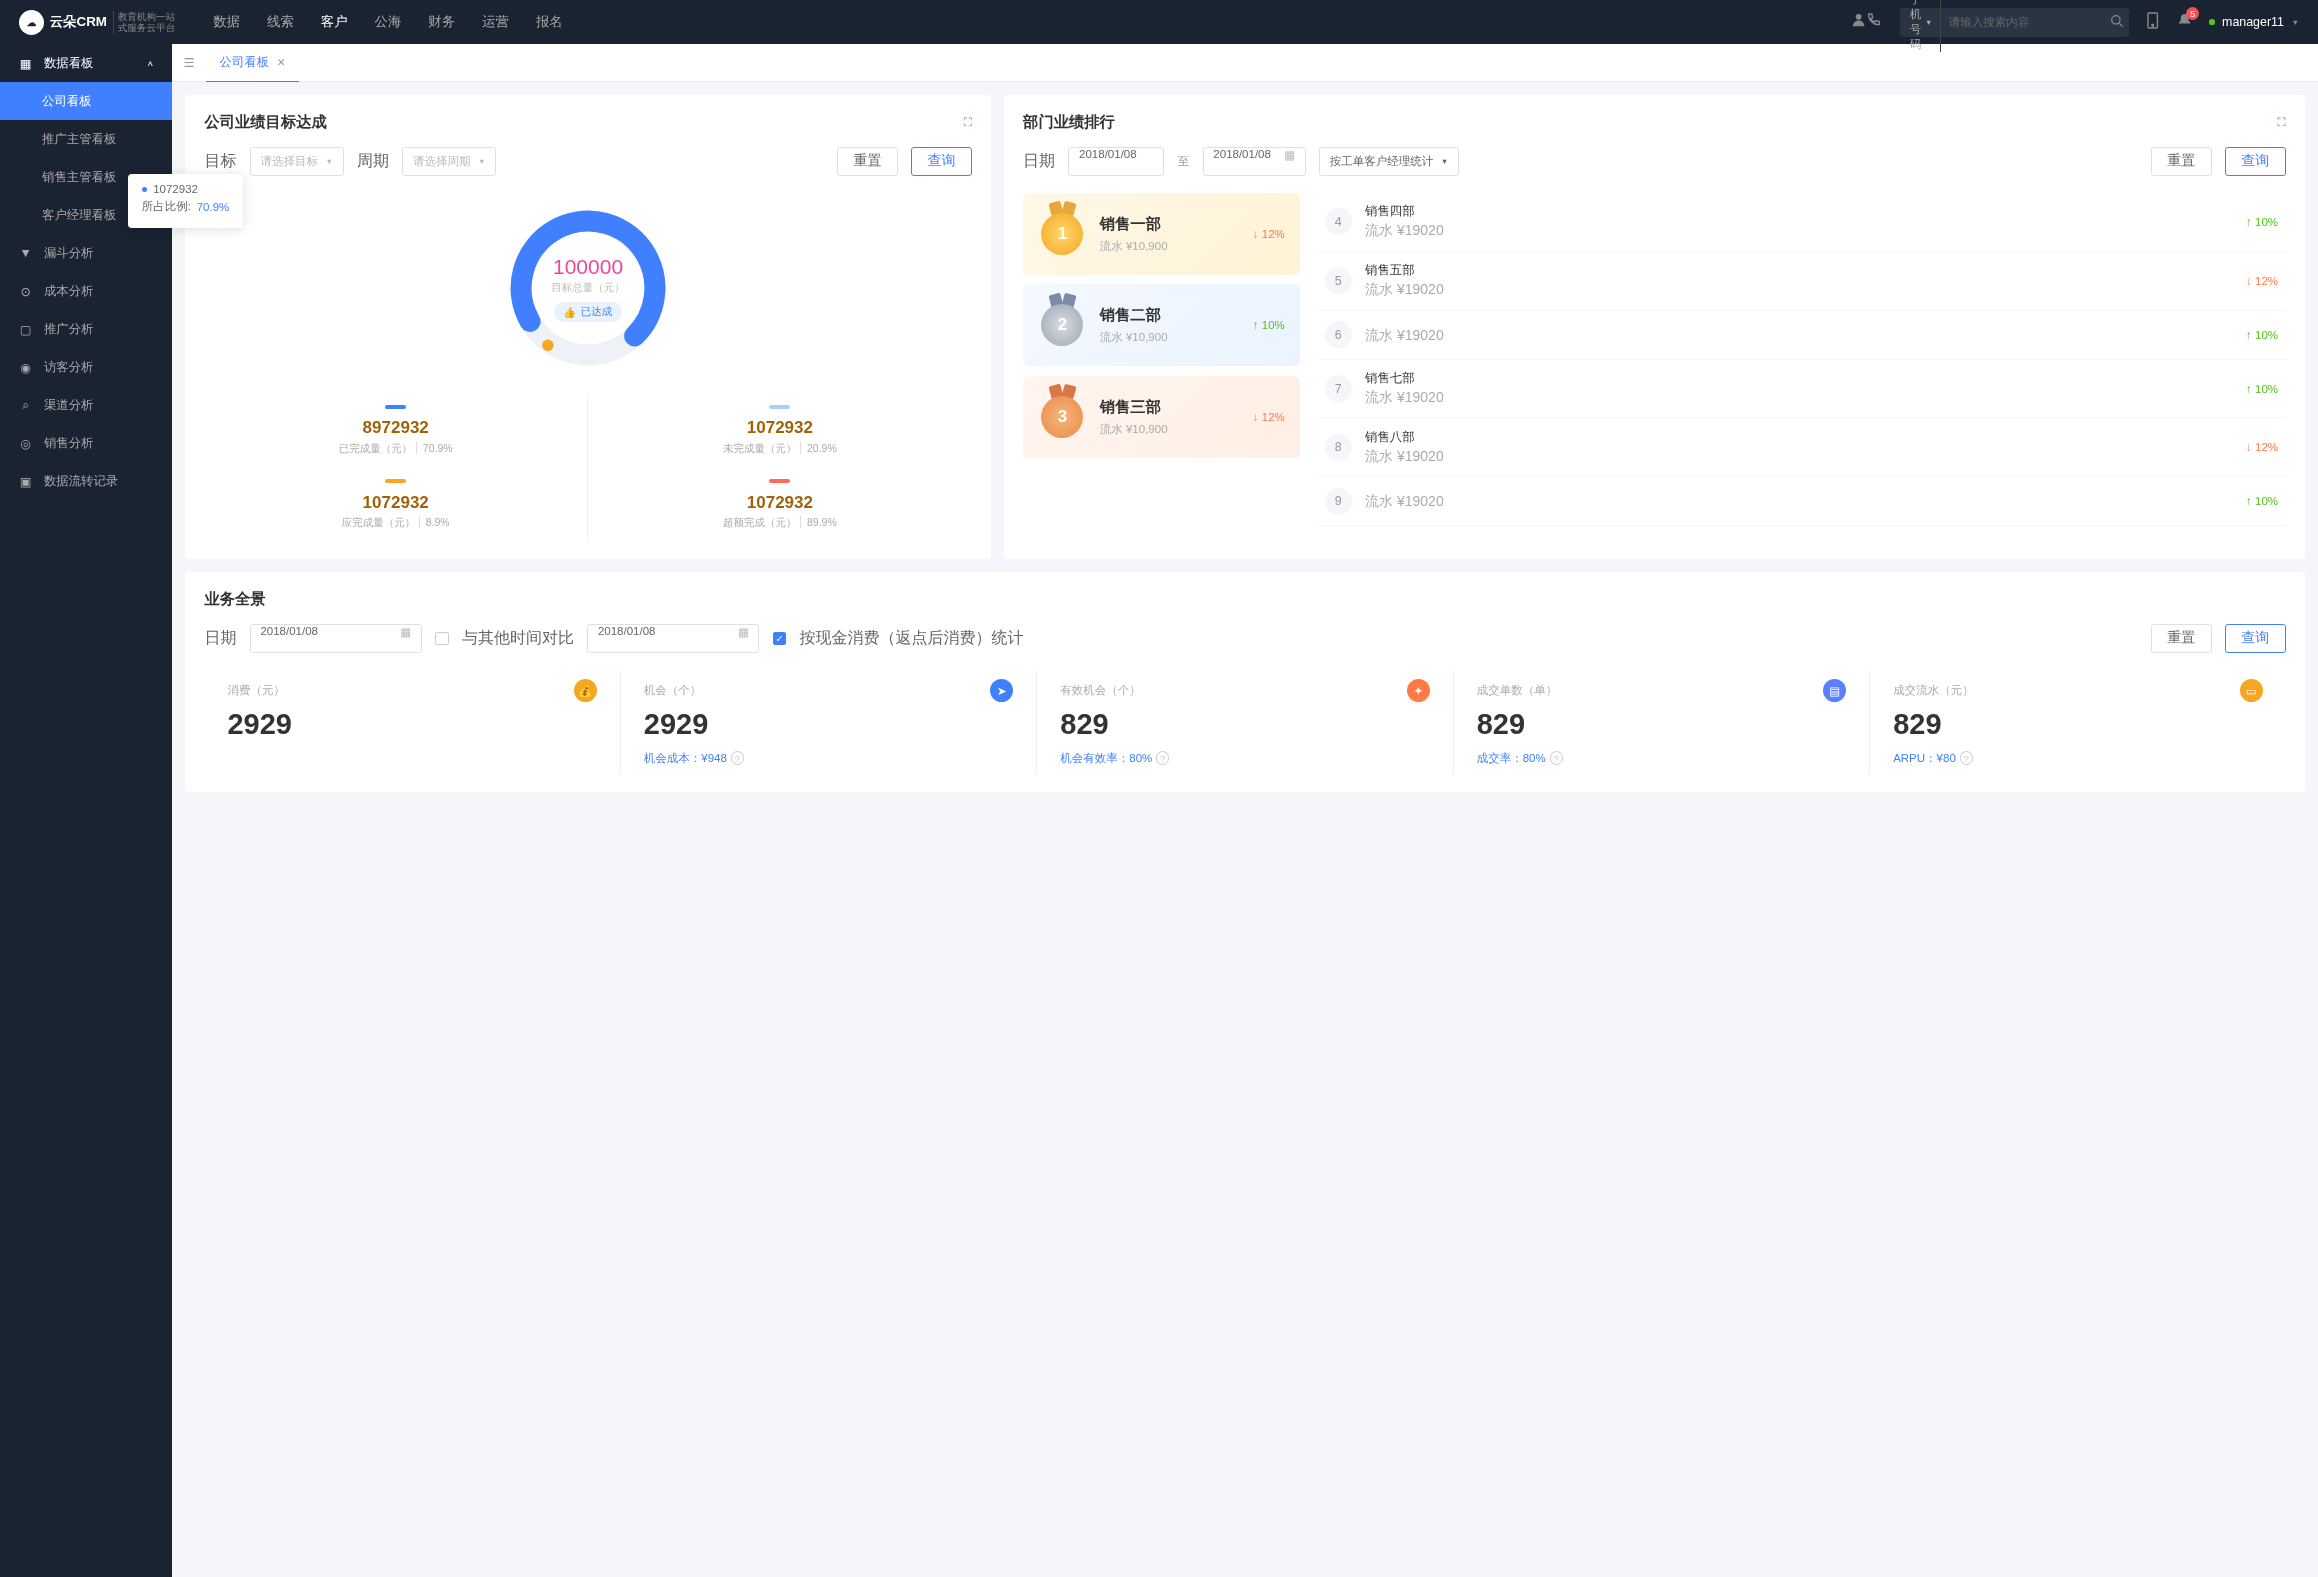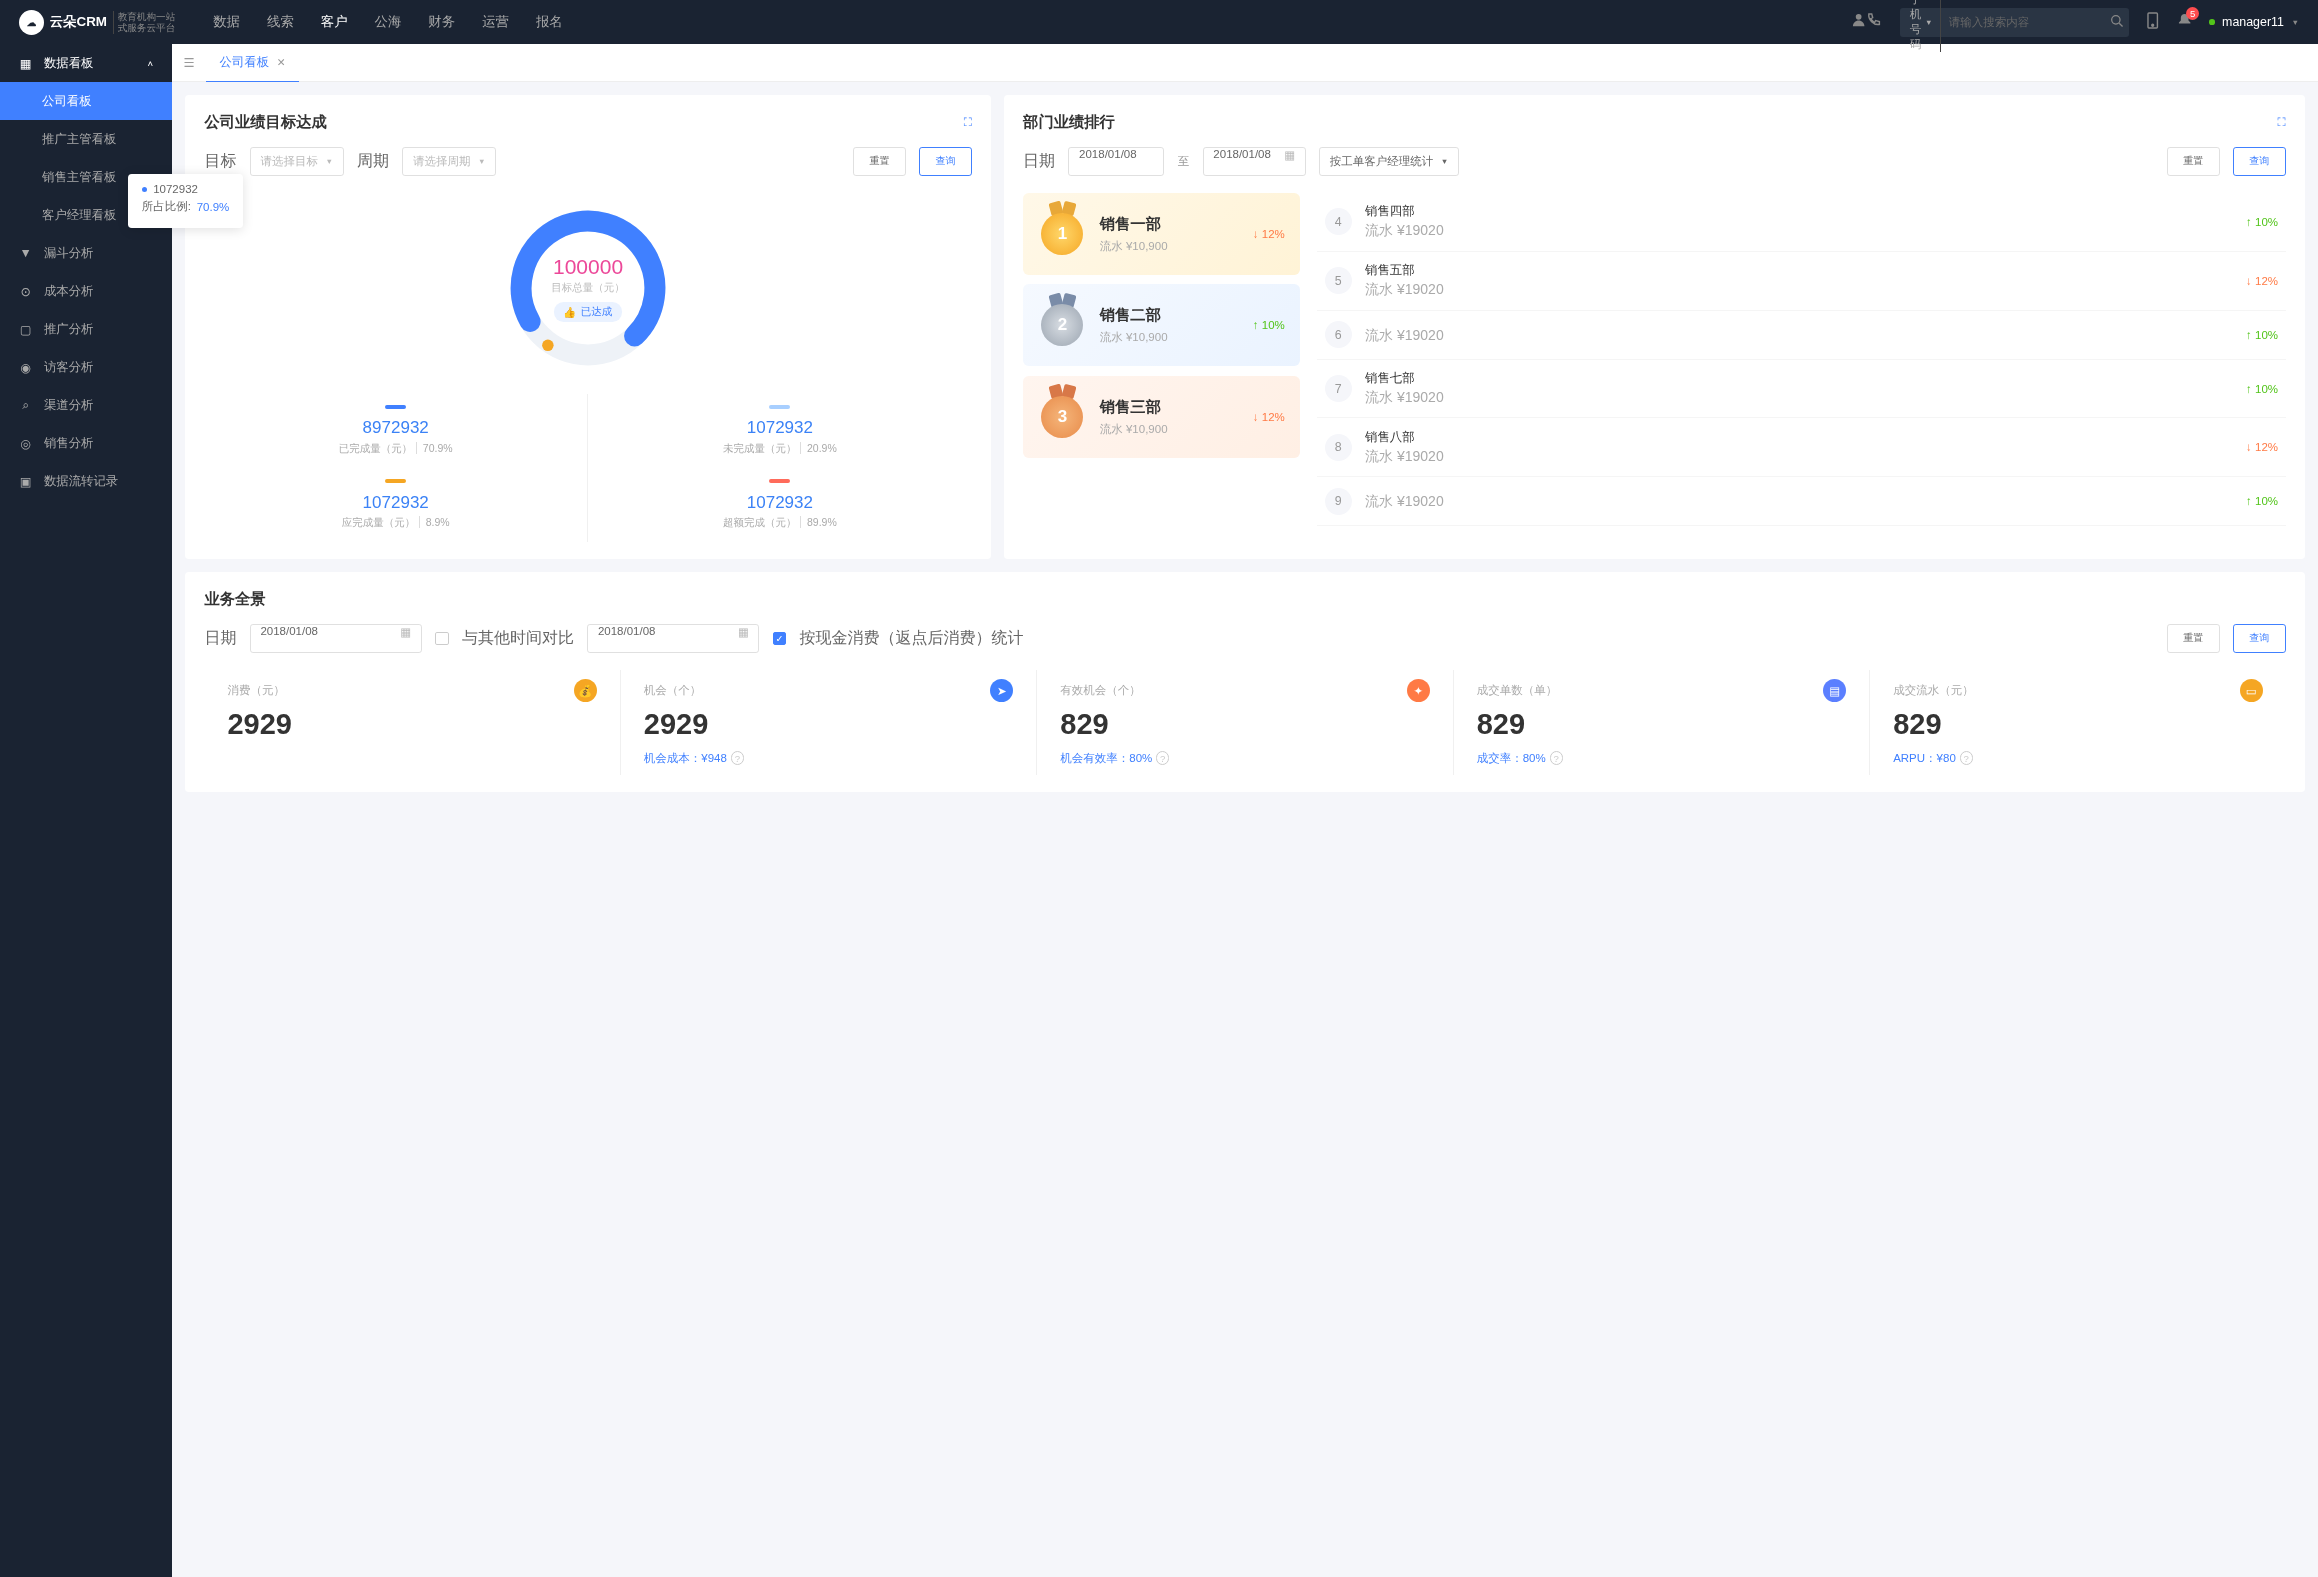--- a/index.html
+++ b/index.html
@@ -43,41 +43,41 @@
 .content{padding:13.4px;display:flex;flex-direction:column;gap:13.4px}
 .row{display:flex;gap:13.4px}
 .card{background:#fff;border-radius:3.8px;padding:17px 19px}
 .card-head{display:flex;justify-content:space-between;align-items:center;margin-bottom:13.4px}
 .card-title{font-size:15.3px;font-weight:600;color:#333}
 .expand-icon{color:#4080ff;cursor:pointer;font-size:11.5px}
 .filters{display:flex;align-items:center;gap:13.4px;margin-bottom:17px}
 .flabel{color:#666;font-size:16px}
 .select{border:1px solid #e0e0e0;border-radius:2.9px;height:29px;padding:0 9.6px;display:flex;align-items:center;gap:7.6px;color:#bbb;font-size:11.5px;cursor:pointer;background:#fff}
 .date-input{border:1px solid #e0e0e0;border-radius:2.9px;height:29px;padding:0 9.6px;display:flex;align-items:flex-start;gap:7.6px;color:#666;font-size:11.5px;background:#fff;min-width:96px}
-.btn{height:29px;padding:0 15.3px;border-radius:2.9px;border:1px solid #e0e0e0;background:#fff;color:#666;cursor:pointer;font-size:10px}
+.btn{height:29px;padding:0 15.3px;border-radius:2.9px;border:1px solid #e0e0e0;background:#fff;color:#666;cursor:pointer;font-size:14px}
 .btn.primary{border-color:#4080ff;color:#4080ff}
 .spacer{flex:1}
 
 
 .gauge-card{flex:0 0 38%}
 .gauge-area{position:relative;display:flex;justify-content:center;padding:9.6px 0}
 .gauge{position:relative;width:172px;height:172px}
 .gauge-center{position:absolute;inset:0;display:flex;flex-direction:column;align-items:center;justify-content:center}
 .gauge-val{font-size:21px;font-weight:400;color:#ec4899}
 .gauge-lbl{font-size:10.5px;color:#bbb;margin-top:1.9px}
 .gauge-badge{margin-top:7.6px;background:#eaf2ff;color:#4080ff;font-size:10.5px;padding:2.9px 9.6px;border-radius:9.6px;display:flex;align-items:center;gap:3.8px}
 .tooltip{position:absolute;left:-76px;top:-19px;background:#fff;border-radius:3.8px;box-shadow:0 1.9px 11.5px rgba(0,0,0,.12);padding:9.6px 13.4px;font-size:11.5px}
 .tooltip-row{display:flex;align-items:center;gap:5.7px;color:#666;margin-bottom:3.8px}
 .tt-dot{width:5.7px;height:5.7px;border-radius:50%;background:#4080ff}
 .tt-pct{color:#4080ff}
 .gstats{display:grid;grid-template-columns:1fr 1fr;margin-top:9.6px}
 .gstat{text-align:center;padding:11.5px 0;border-right:1px solid #f0f0f0}
 .gstat:nth-child(2n){border-right:none}
 .gbar{width:21px;height:3.8px;border-radius:1.9px;margin:0 auto 9.6px}
-.gnum{font-size:17px;font-weight:400;color:#3b82f6}
+.gnum{font-size:17px;font-weight:700;color:#a16207}
 .glabel{font-size:10.5px;color:#aaa;margin-top:3.8px}
 .gpct{color:#aaa;border-left:1px solid #ddd;padding-left:5.7px;margin-left:3.8px}
 
 
 .rank-card{flex:1}
 .rank-body{display:flex;gap:17px}
 .podium{flex:0 0 277px;display:flex;flex-direction:column;gap:9.6px}
 .podium-item{border-radius:5.7px;padding:17px 15.3px;display:flex;align-items:center;gap:13.4px}
 .p1{background:linear-gradient(135deg,#fff8e8,#fff3d6)}
 .p2{background:linear-gradient(135deg,#f5f9ff,#eaf3ff)}

